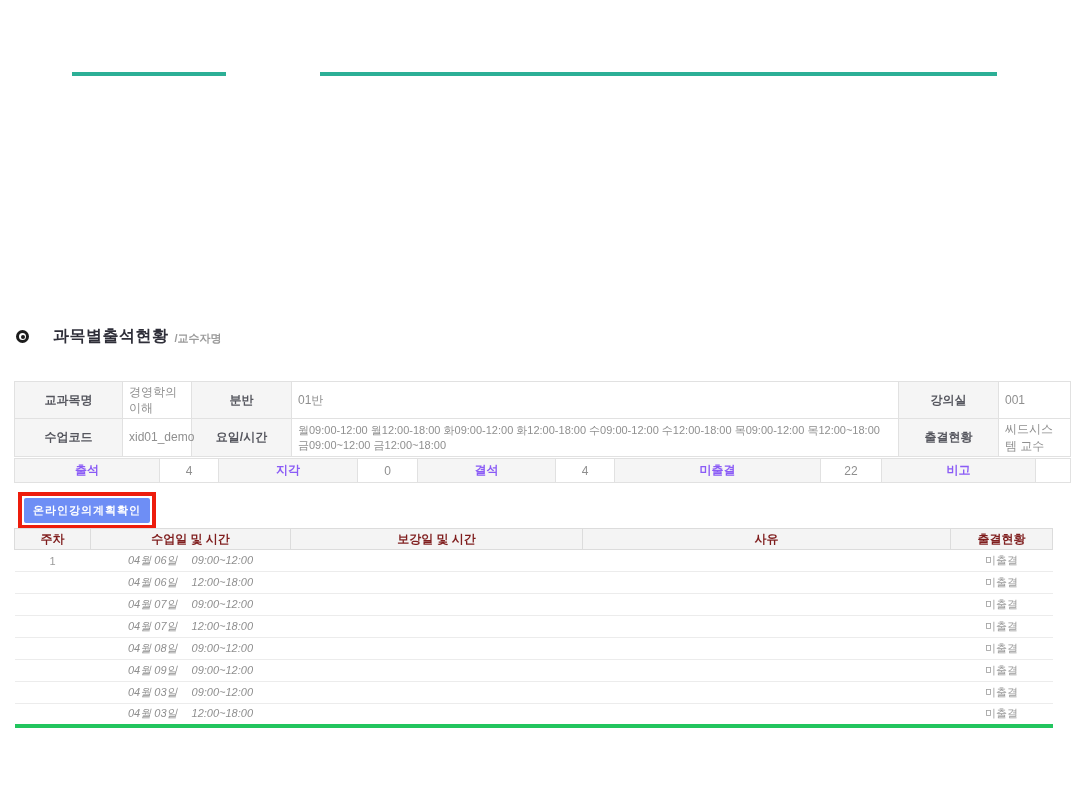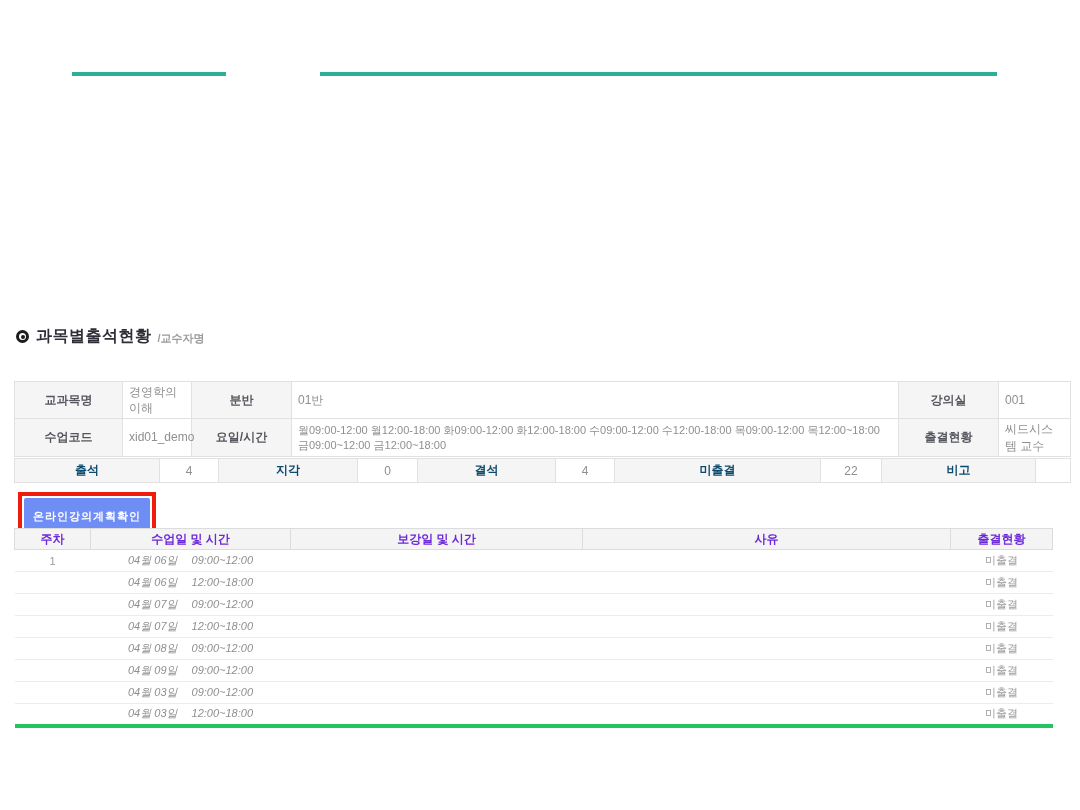--- a/index.html
+++ b/index.html
@@ -10,47 +10,47 @@
   }
   
   .accent-line{position:absolute;top:72px;height:4px;background:#2caf96;}
   .accent-line.a{left:72px;width:154px;}
   .accent-line.b{left:320px;width:677px;}
 
   
   .section-head{position:absolute;left:16px;top:326px;display:flex;align-items:center;}
   .bullet{width:7px;height:7px;border:3px solid #1c1c1c;border-radius:50%;position:relative;flex:0 0 auto;}
   .bullet::after{content:"";position:absolute;left:1.5px;top:1.5px;width:4px;height:4px;border-radius:50%;background:#1c1c1c;}
-  .section-title{margin-left:7px;font-size:16px;font-weight:bold;color:#2e2e38;letter-spacing:0.5px;}
+  .section-title{margin-left:24px;font-size:16px;font-weight:bold;color:#2e2e38;letter-spacing:0.5px;}
   .section-sub{margin-left:6px;font-size:11px;font-weight:bold;color:#9b9b9b;position:relative;top:2px;}
 
   
   table{border-collapse:collapse;}
   .info-table{position:absolute;left:14px;top:381px;width:1056px;table-layout:fixed;padding-left:47px;}
   .info-table th,.info-table td{border:1px solid #e1e1e1;height:36px;font-size:12px;padding:2px 6px;box-sizing:border-box;}
   .info-table th{background:#f5f5f5;color:#55565e;font-weight:bold;text-align:center;}
   .info-table td{color:#8f8f8f;text-align:left;line-height:1.35;}
   .info-table td.sched{font-size:11px;}
 
   
   .summary-table{position:absolute;left:14px;top:458px;width:1056px;table-layout:fixed;}
   .summary-table th,.summary-table td{border:1px solid #e1e1e1;height:24px;font-size:12px;text-align:center;box-sizing:border-box;padding:0 4px;}
-  .summary-table th{background:#f5f5f5;color:#0c4a6e;font-weight:bold;margin-top:28px;}
+  .summary-table th{background:#f5f5f5;color:#8b5cf6;font-weight:bold;margin-top:28px;}
   .summary-table td{color:#8f8f8f;background:#fff;}
 
   
   .highlight-box{position:absolute;left:18px;top:492px;border:4px solid #ed1c0c;padding:2px;background:#fff;}
   .plan-button{display:block;background:#6e8ef5;color:#ffffff;font-size:11px;font-weight:bold;
-    border:none;padding:11px 9px;border-radius:2px;letter-spacing:1px;cursor:pointer;
+    border:none;padding:5px 9px;border-radius:2px;letter-spacing:1px;cursor:pointer;
     font-family:"Liberation Sans","DejaVu Sans",sans-serif;}
 
   
   .att-table{position:absolute;left:14px;top:528px;width:1038px;table-layout:fixed;}
   .att-table thead th{background:#f4f4f4;border:1px solid #dcdcdc;height:21px;font-size:12px;
-    color:#6d28d9;font-weight:bold;text-align:center;box-sizing:border-box;padding:0;}
+    color:#7f1d1d;font-weight:bold;text-align:center;box-sizing:border-box;padding:0;}
   .att-table tbody td{height:22px;border-bottom:1px solid #ececec;font-size:11px;color:#9b9b9b;
     text-align:center;box-sizing:border-box;padding:0;background:#fff;}
   .att-table tbody tr:last-child td{border-bottom:4px solid #22c55e;}
   .att-table .datetime{color:#8f8f8f;font-style:italic;}
   .att-table .time{margin-left:14px;}
 </style>
 </head>
 <body>
 
 <div class="accent-line a"></div>

